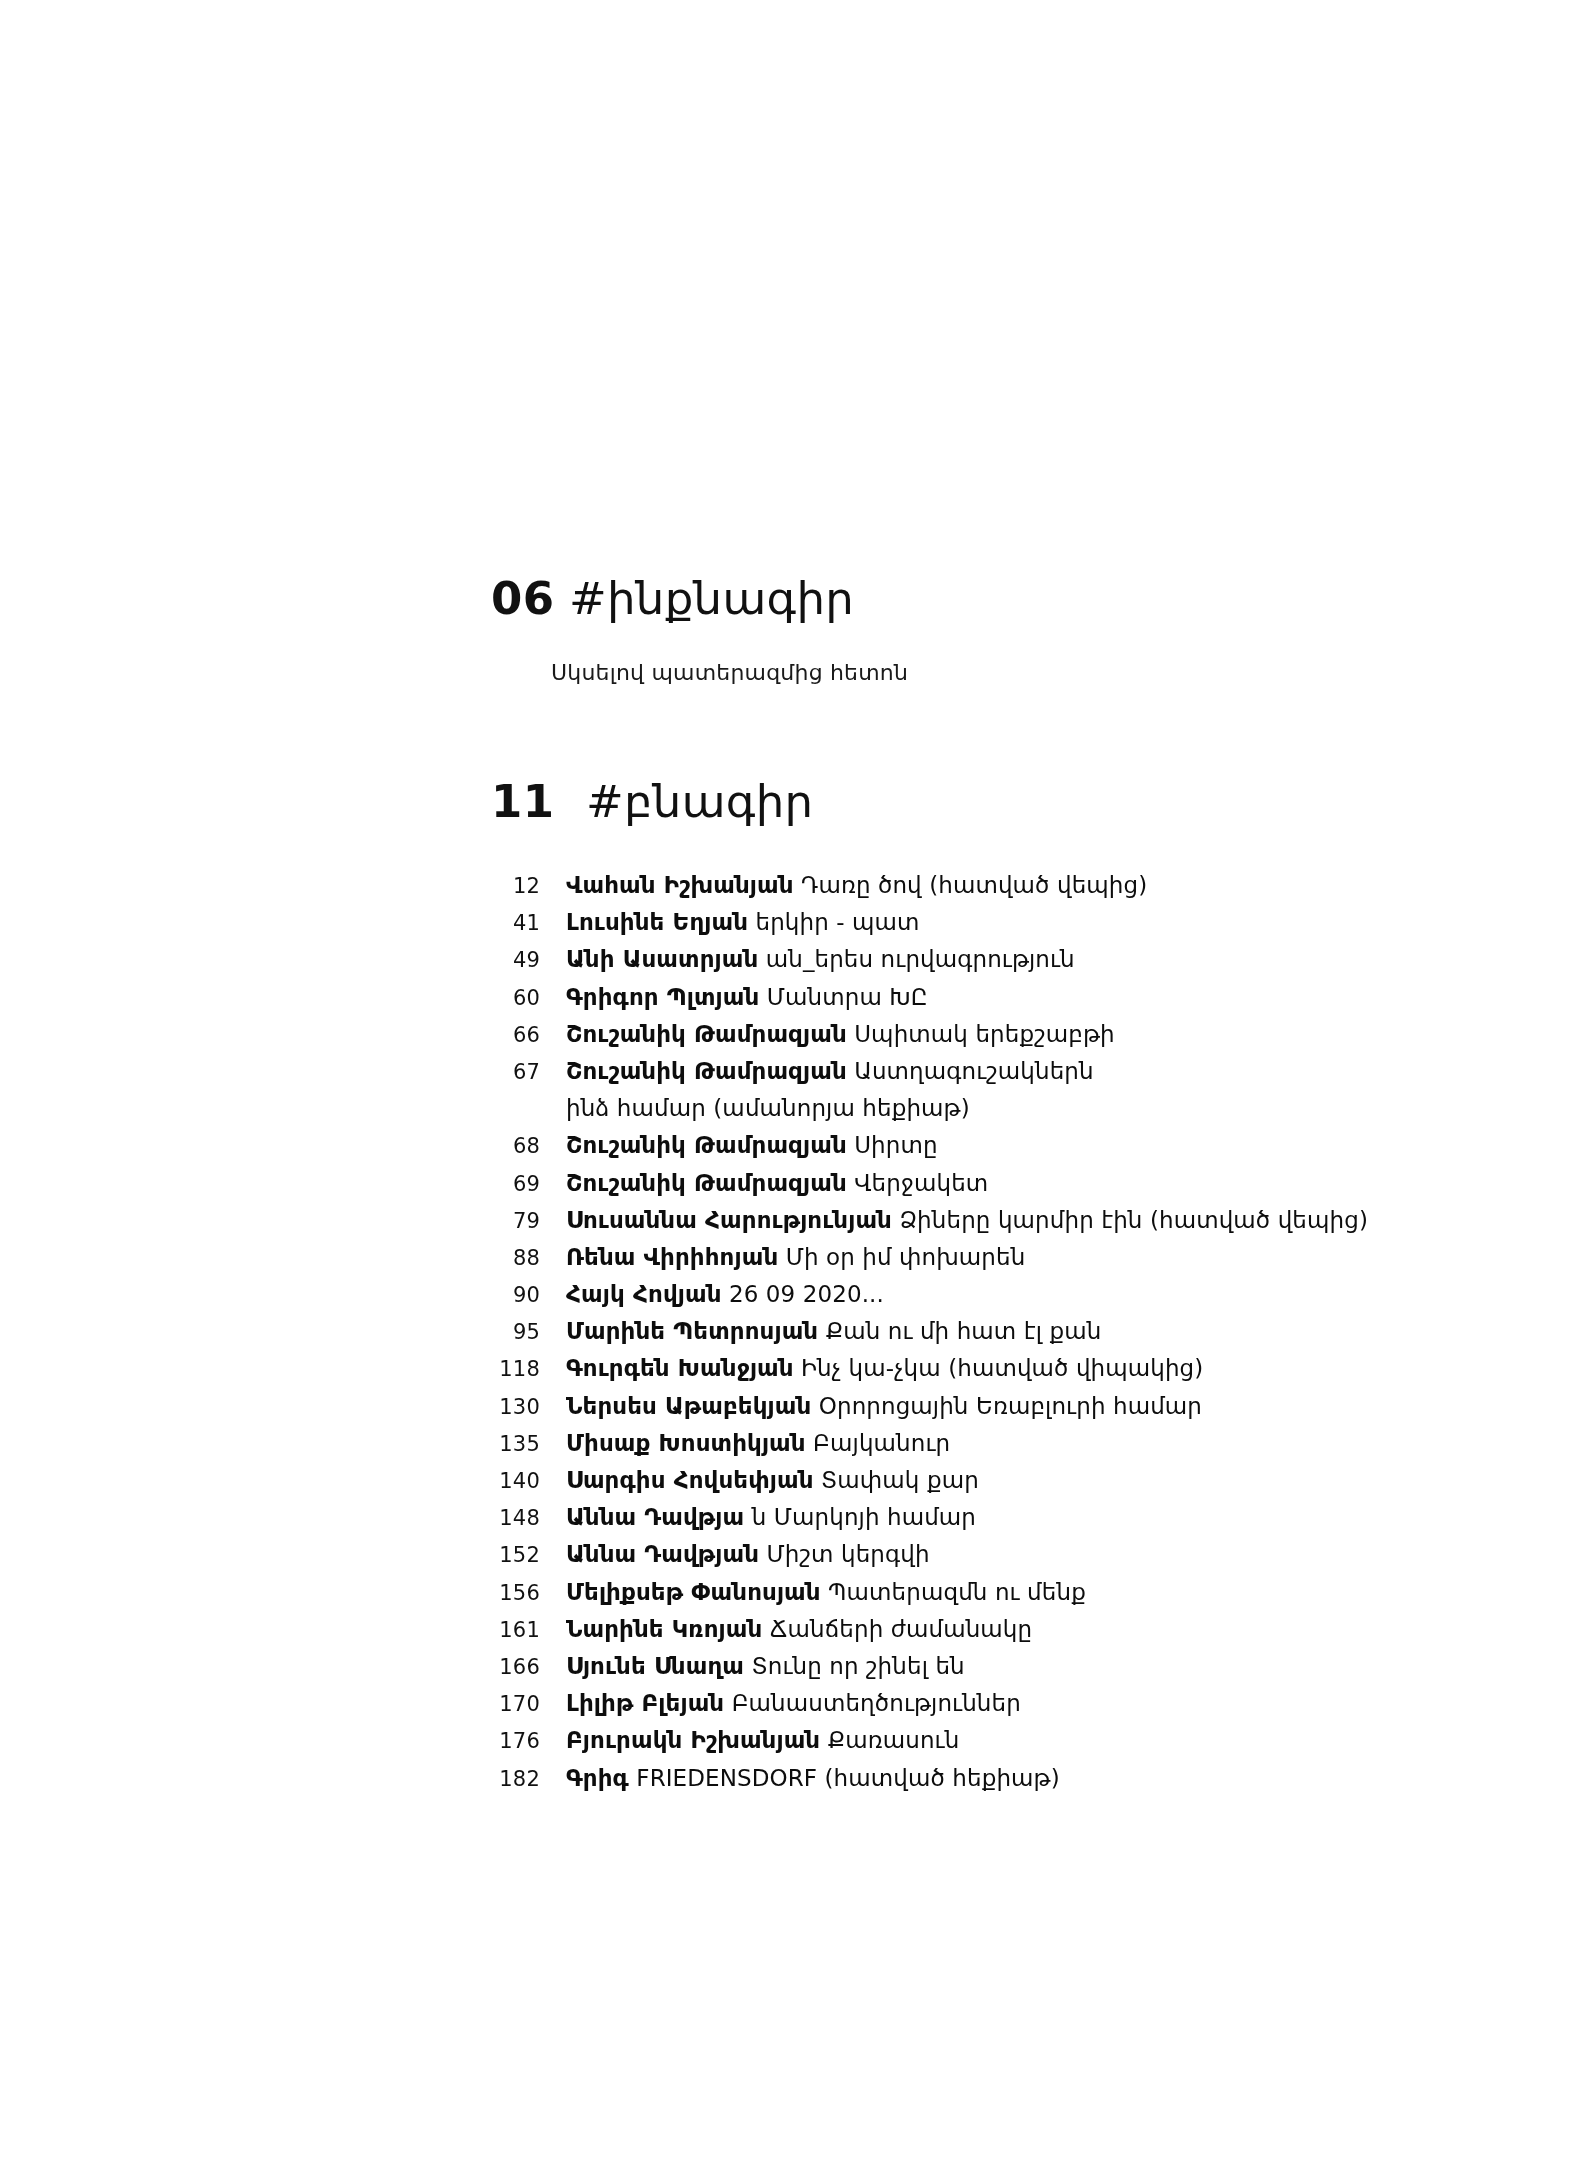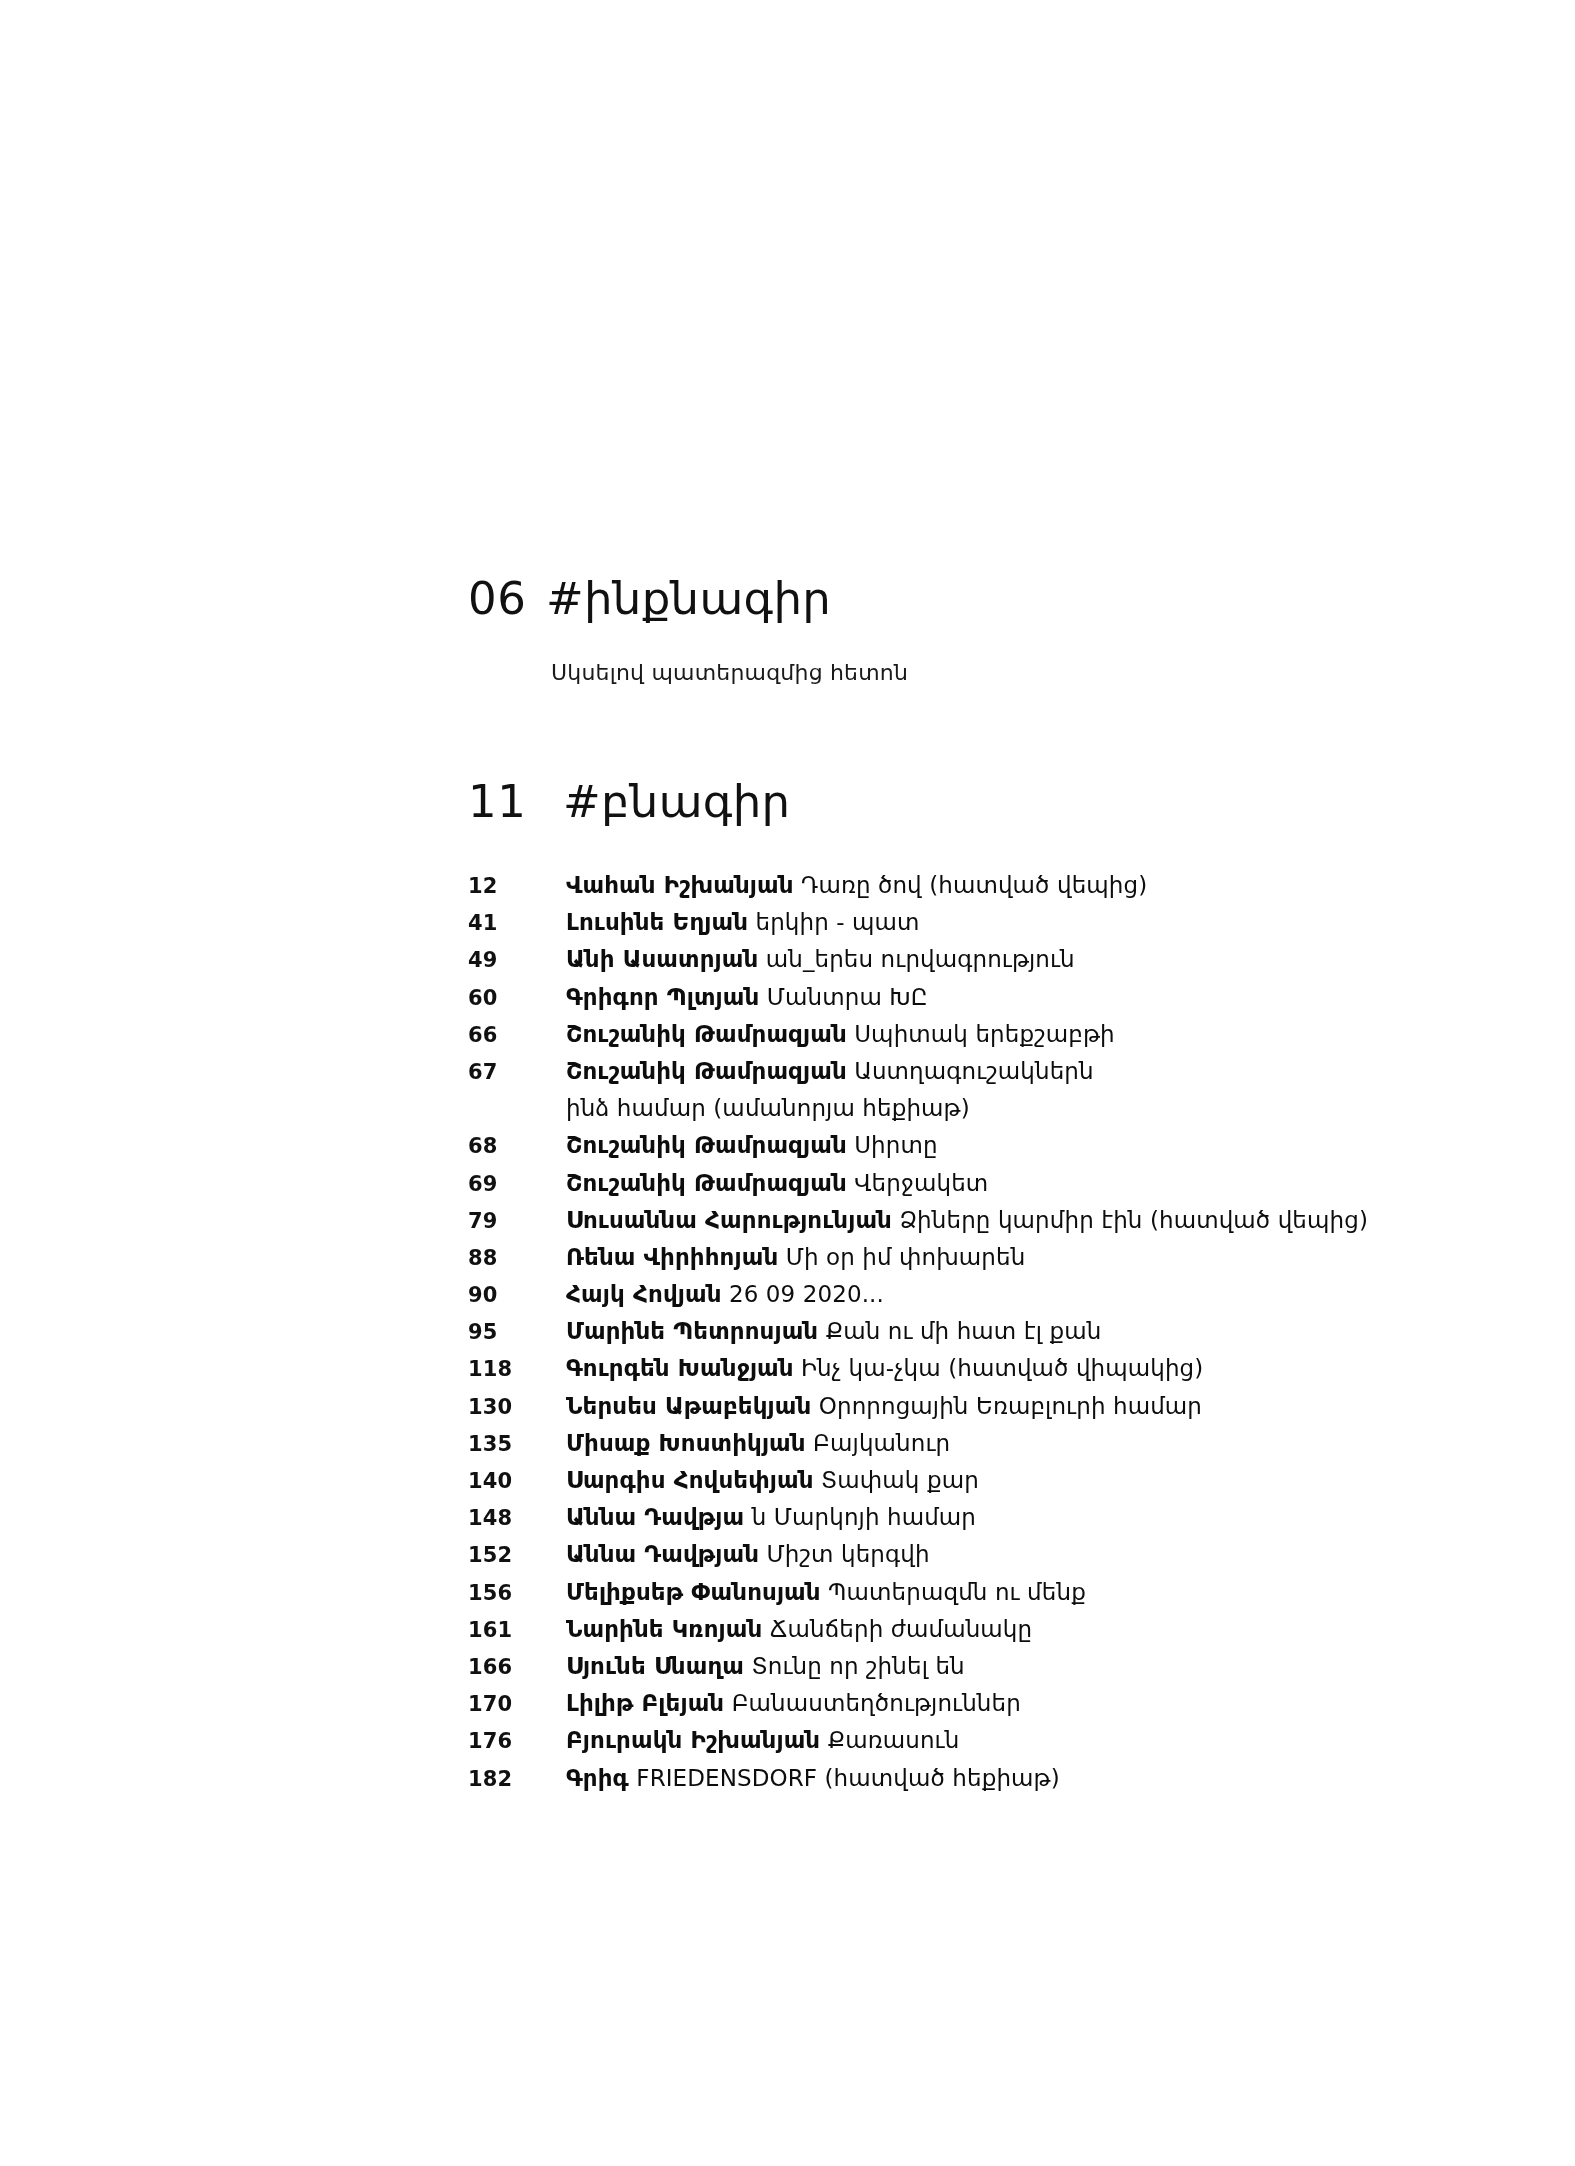--- a/index.html
+++ b/index.html
@@ -32,23 +32,24 @@
     top: 572px;
     width: 900px;
   }
   .chapter-line {
     display: flex;
     align-items: baseline;
     white-space: nowrap;
   }
   .chapter-num {
     font-size: 45px;
-    font-weight: 400;
+    font-weight: 700;
     letter-spacing: 0.5px;
     color: #111111;
+    margin-left: 23px;
   }
   .chapter-title {
     font-size: 45px;
     font-weight: 400;
     letter-spacing: 0.3px;
     color: #111111;
   }
   .chapter-1 .chapter-num { width: 78px; }
   .chapter-2 .chapter-num { width: 95px; }
 
@@ -80,23 +81,24 @@
   }
   .toc-row {
     display: flex;
     align-items: baseline;
     margin-bottom: 0px;
     height: 37.2px;
     white-space: nowrap;
   }
   .toc-page {
     flex: 0 0 72px;
+    text-align: right;
     padding-right: 26px;
     font-size: 21px;
-    font-weight: 700;
+    font-weight: 400;
     color: #111111;
     letter-spacing: 0.2px;
   }
   .toc-entry {
     font-size: 23px;
     color: #0d0d0d;
     letter-spacing: 0.1px;
   }
   .toc-author {
     font-weight: 700;

